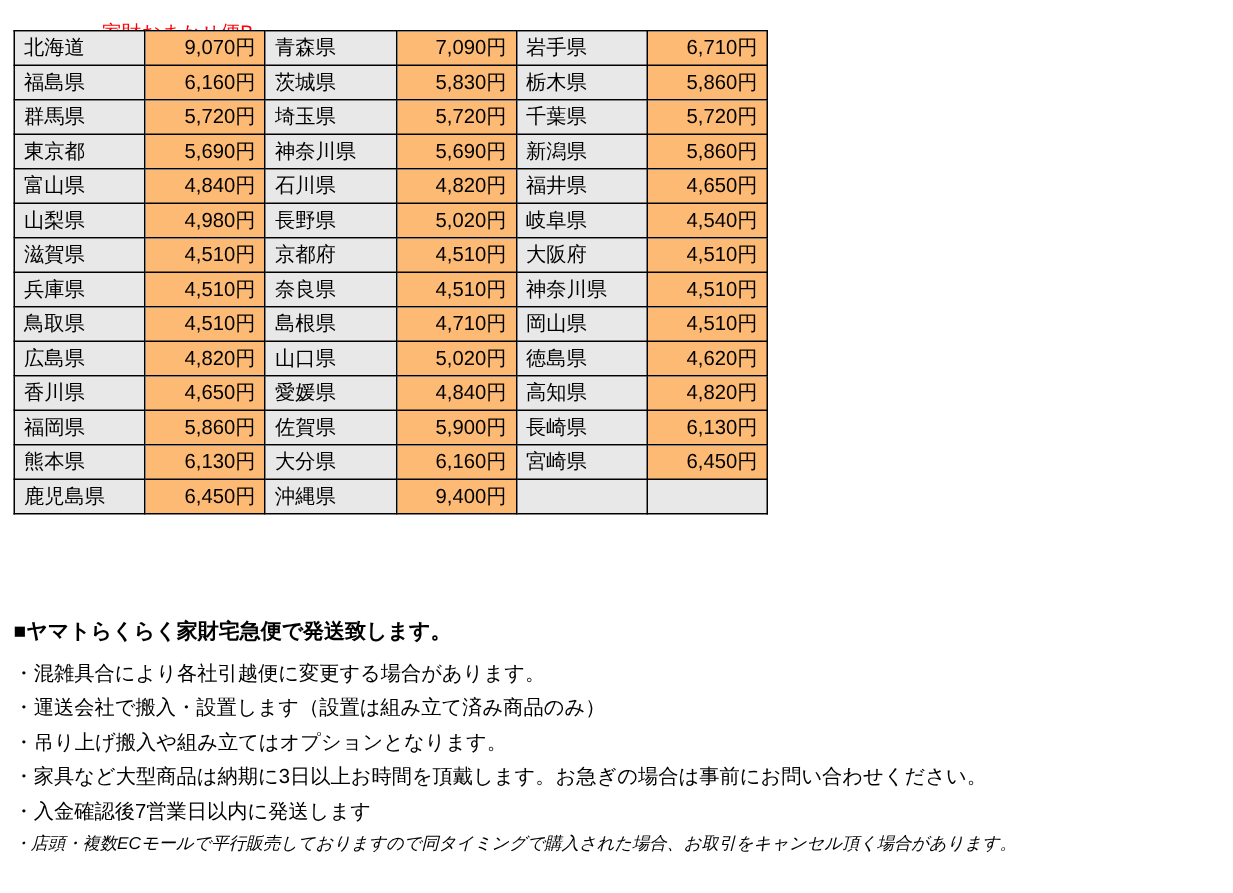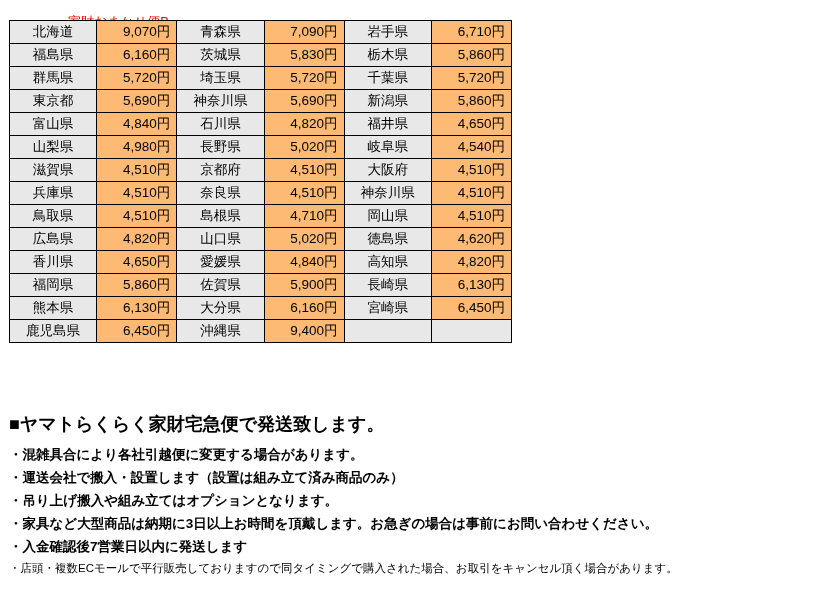--- a/index.html
+++ b/index.html
@@ -42,21 +42,20 @@
   table.fee-table td {
     border: 1px solid #000000;
     height: 23px;
     font-size: 13.5px;
     padding: 0 6px;
     white-space: nowrap;
     overflow: hidden;
   }
   td.pref {
     width: 86px;
-    text-align: center;
     background: #e8e8e8;
   }
   td.price {
     width: 79px;
     text-align: right;
     background: #fdba74;
     padding-right: 8px;
   }
   td.empty {
     background: #e8e8e8;
@@ -64,36 +63,37 @@
   td.empty.price-empty {
     background: #e8e8e8;
   }
   .notes {
     position: absolute;
     left: 9px;
     top: 412px;
     width: 800px;
   }
   .note-head {
-    font-size: 18px;
+    font-size: 14px;
     font-weight: bold;
     margin: 0 0 10px 0;
     white-space: nowrap;
   }
   .note-line {
     font-size: 13.5px;
-    font-weight: bold;
+    font-weight: normal;
     margin: 0 0 5px 0;
     white-space: nowrap;
   }
   .note-small {
     font-size: 11.5px;
     font-weight: normal;
     margin: 4px 0 0 0;
     white-space: nowrap;
+    font-style: italic;
   }
 </style>
 </head>
 <body>
 
 <div class="page">
 
   <div class="title">家財おまかせ便B</div>
 
   <table class="fee-table">

